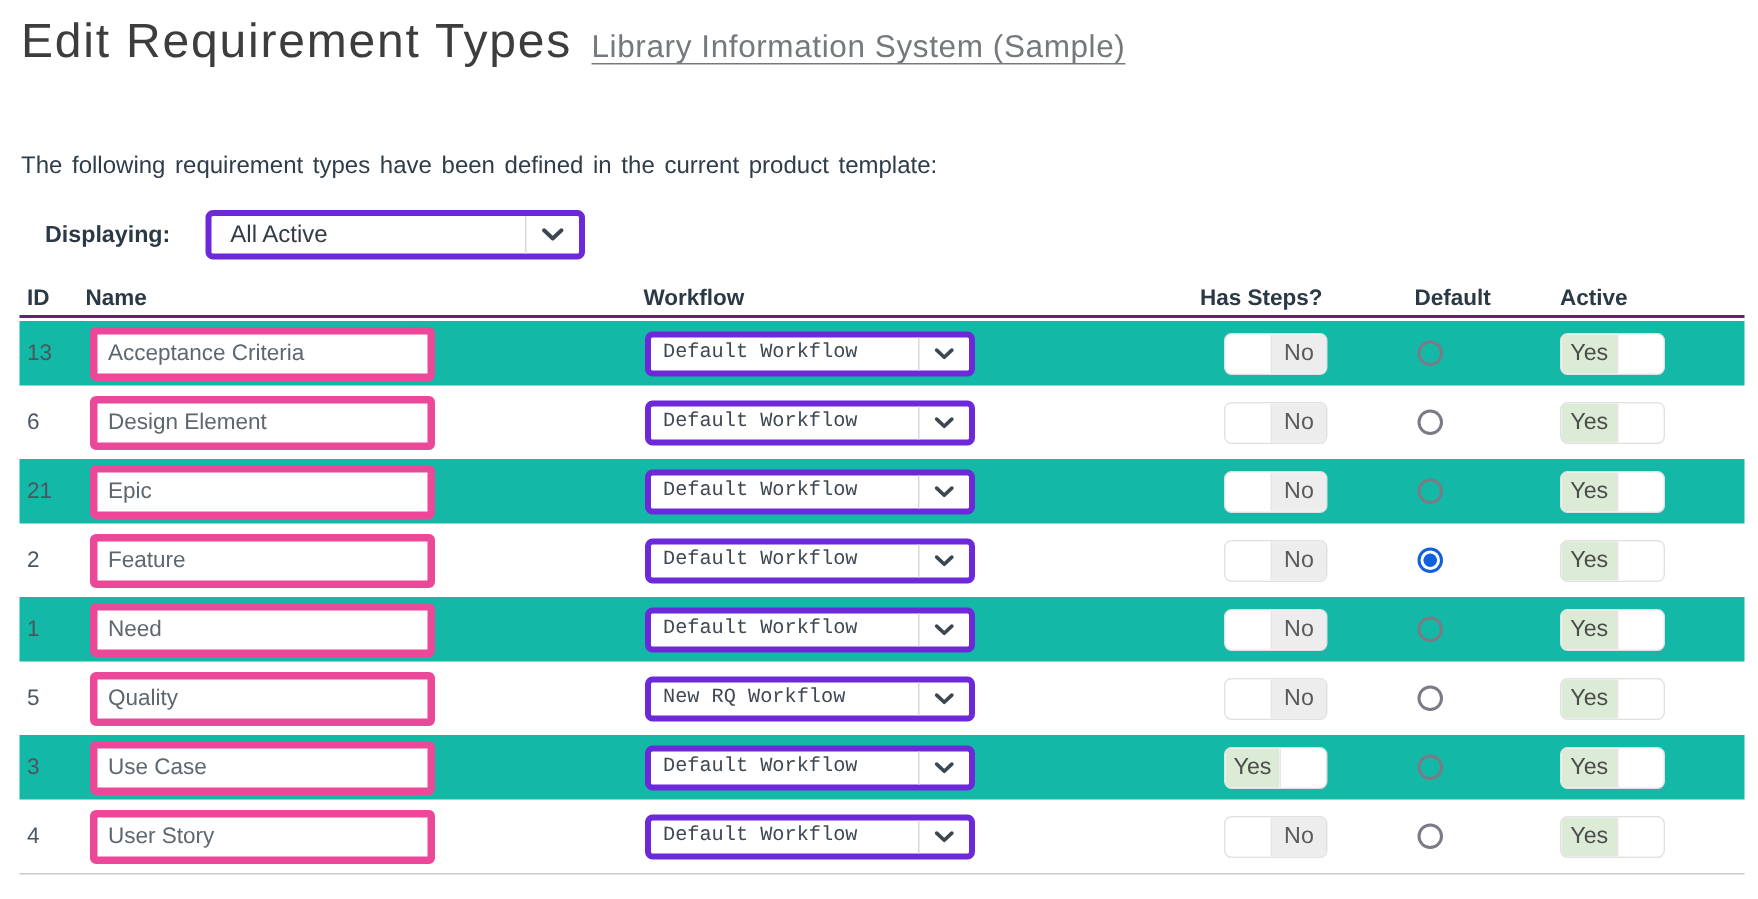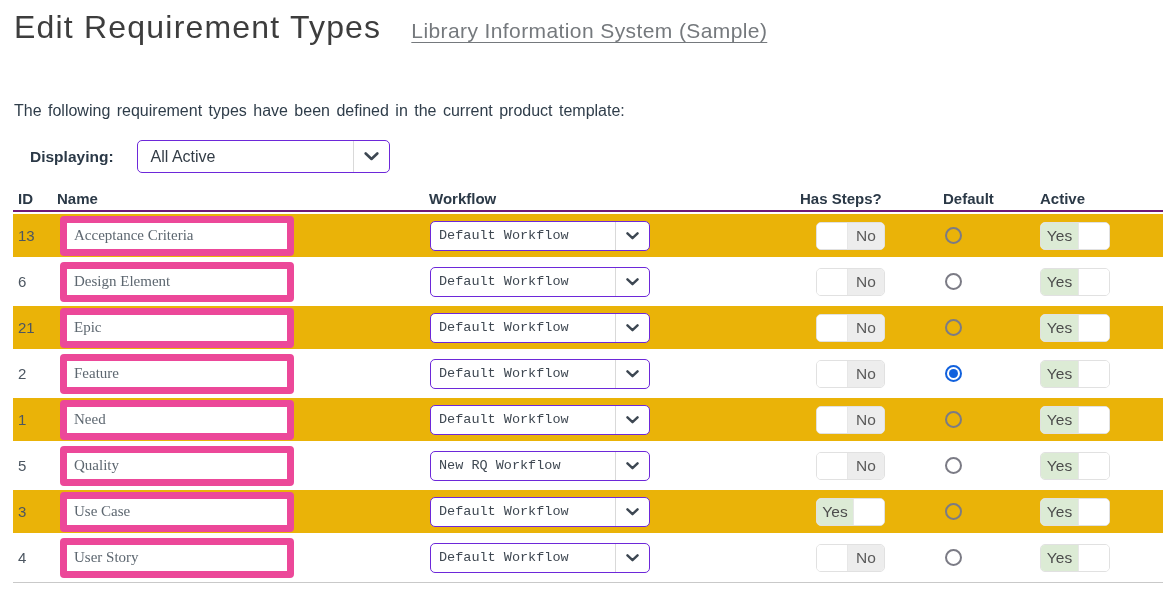--- a/index.html
+++ b/index.html
@@ -2,21 +2,21 @@
 <html><head>
 <meta charset="utf-8">
 <style>
   html, body { margin:0; padding:0; background:#ffffff; }
   body {
     width:1172px; height:599px; position:relative; overflow:hidden;
     font-family:"Liberation Sans", sans-serif; color:#333;
   }
 
   
-  .title-row { position:absolute; top:8px; left:14px; display:flex; align-items:baseline; gap:30px; white-space:nowrap; }
+  .title-row { position:absolute; top:8px; left:14px; display:flex; align-items:baseline; gap:13px; white-space:nowrap; }
   .page-title {
     margin:0; font-size:32px; font-weight:400; letter-spacing:1.2px;
     color:#3d3d3d; line-height:38px;
   }
   .product-link {
     font-size:21px; color:#75797d; letter-spacing:0.4px;
     text-decoration:underline; text-underline-offset:4px; text-decoration-thickness:1px;
     cursor:pointer;
   }
 
@@ -26,21 +26,21 @@
     font-size:16px; color:#2f3d4a; word-spacing:2px;
   }
 
   
   .filter-row { position:absolute; top:140px; left:30px; display:flex; align-items:center; }
   .filter-label { font-size:15.5px; font-weight:bold; color:#2b3947; margin-right:23px; }
 
   
   .select {
     display:flex; align-items:center; background:#fff;
-    border:1px solid #6d28d9; border-radius:5px; box-sizing:border-box; cursor:pointer;
+    border:4px solid #6d28d9; border-radius:5px; box-sizing:border-box; cursor:pointer;
   }
   .select-text { flex:1; padding-left:13px; color:#333c46; white-space:nowrap; overflow:hidden; }
   .select-divider { width:1px; align-self:stretch; background:#d9d9d9; }
   .select-chevron { display:flex; align-items:center; justify-content:center; }
   .filter-select { width:253px; height:33px; font-size:16px; }
   .filter-select .select-chevron { width:35px; }
 
   
   .table { position:absolute; left:13px; top:186px; width:1150px; }
   .grid-cols {
@@ -48,28 +48,28 @@
     grid-template-columns:44px 372px 371px 143px 97px 1fr;
     align-items:center;
   }
   .thead {
     height:24px; border-bottom:2px solid #701a75;
     font-size:15px; font-weight:bold; color:#2b3947;
   }
   .th-id { padding-left:5px; }
   .tbody { padding-top:2px; border-bottom:1px solid #c9c9c9; }
   .row { height:43px; margin-bottom:3px; }
-  .row.alt { background:#eab308; }
+  .row.alt { background:#14b8a6; }
 
   .id-cell { padding-left:5px; font-size:15px; color:#4c5661; }
 
   .name-input {
     margin-left:3px; width:206px; height:26px; box-sizing:content-box;
-    border:7px solid #ec4899; border-radius:4px; padding:0 7px;
-    font-family:Liberation Serif, serif; font-size:15px; color:#5d6770; background:#fff; outline:none;
+    border:5px solid #ec4899; border-radius:4px; padding:0 7px;
+    font-family:Liberation Sans, sans-serif; font-size:15px; color:#5d6770; background:#fff; outline:none;
   }
 
   .wf-select { margin-left:1px; width:220px; height:30px; font-size:13.5px;font-family:Liberation Mono, monospace; }
   .wf-select .select-text { padding-left:8px; color:#3f4852; }
   .wf-select .select-chevron { width:33px; }
   .wf-select svg { width:13px; height:8px; }
 
   
   .toggle {
     width:69px; height:28px; box-sizing:border-box;

